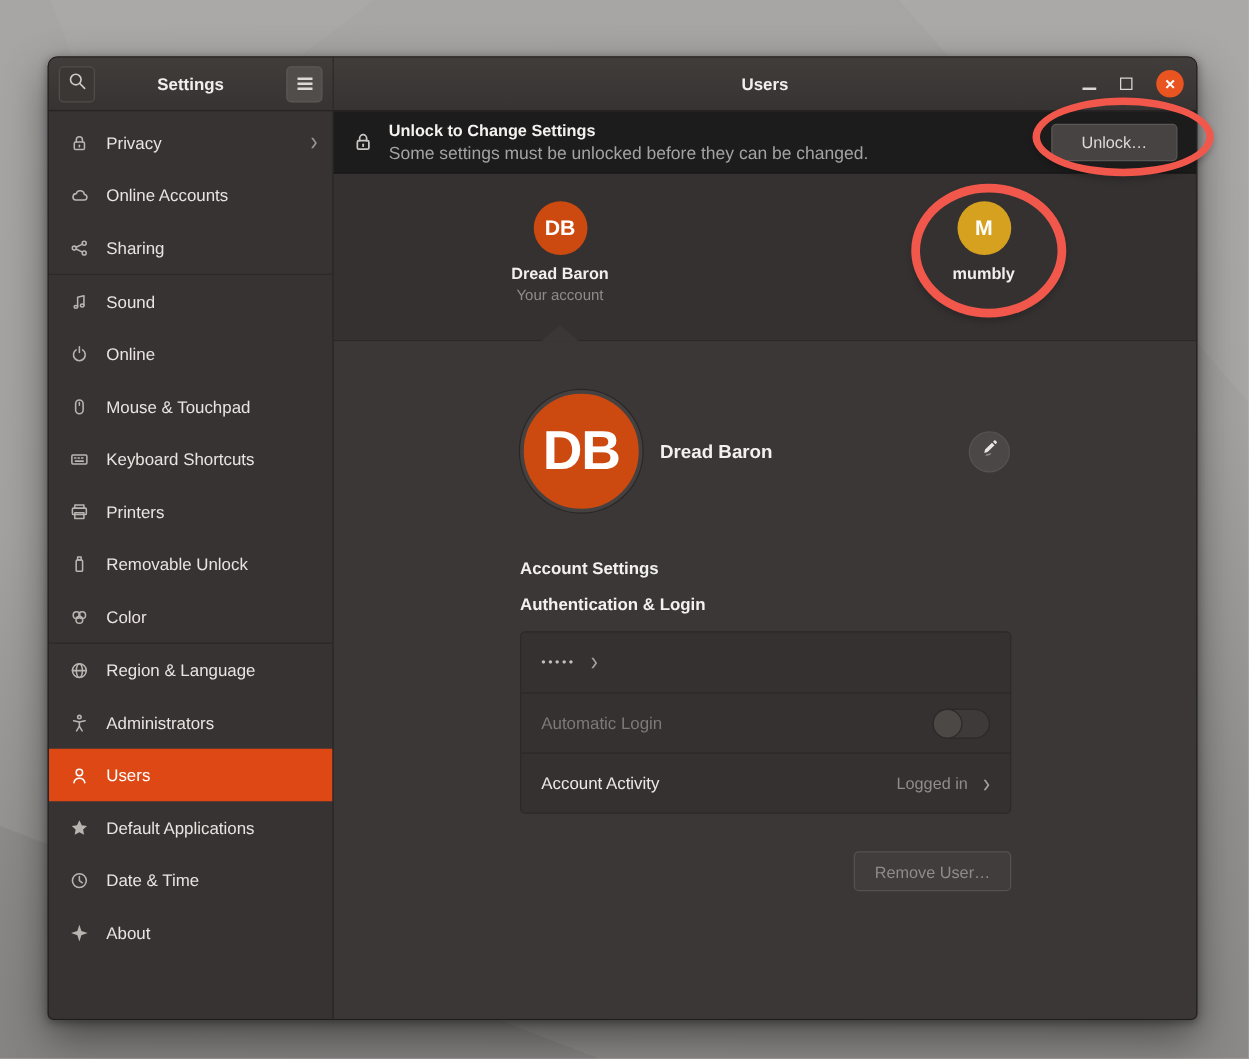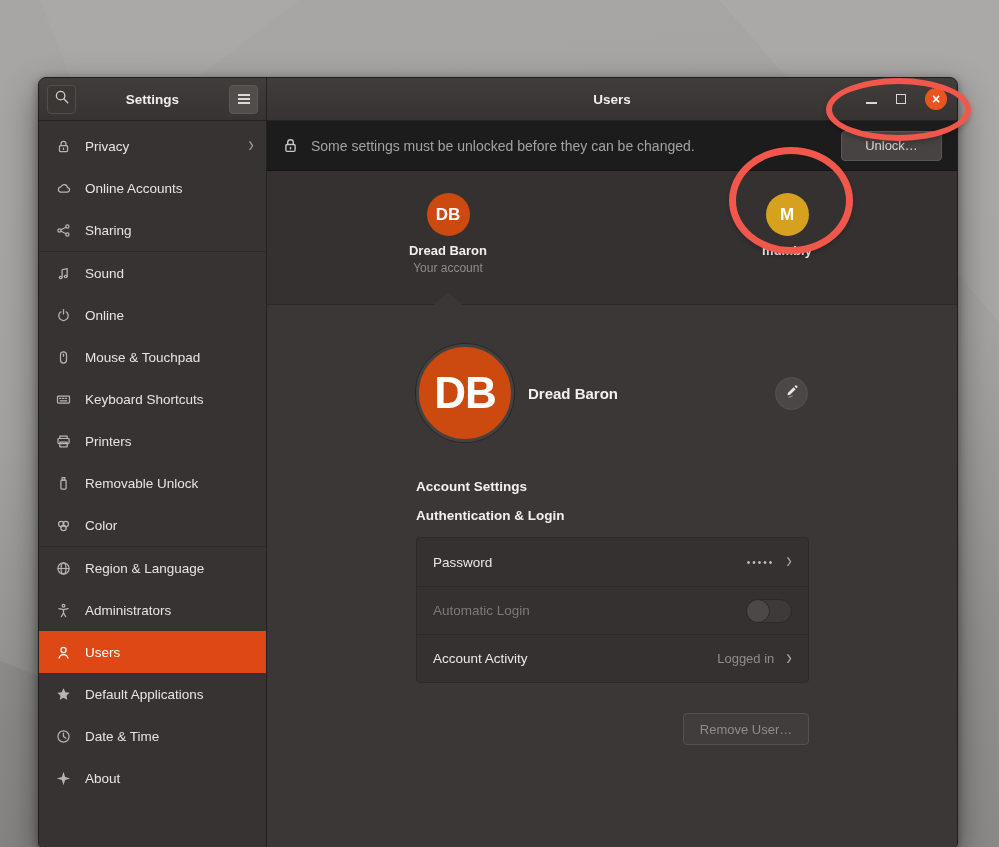--- a/index.html
+++ b/index.html
@@ -18,21 +18,20 @@
   .facet.f3 { left:0; top:0; width:999px; height:847px;
     background:rgba(255,255,255,0.035); clip-path:polygon(4% 0, 30% 0, 10% 18%); }
 
   .window {
     position:absolute; left:38px; top:45px; width:920px; height:771px;
     border-radius:8px 8px 5px 5px; overflow:hidden;
     display:flex;
     box-shadow:0 14px 34px rgba(0,0,0,0.45), 0 2px 8px rgba(0,0,0,0.35);
     border:1px solid #201d1c;
     background:#3a3737;
-    margin-top:32px;
   }
 
   
   .sidebar { width:228px; background:#373332; display:flex; flex-direction:column; border-right:1px solid #242120; }
   .sb-header {
     height:43px; flex:0 0 43px; display:flex; align-items:center;
     padding:0 8px; background:linear-gradient(#413d3b,#373332);
     border-bottom:1px solid #262322;
   }
   .sb-title { flex:1; text-align:center; font-weight:bold; font-size:13.5px; color:#f1efed; }
@@ -364,20 +363,21 @@
 
     <div class="banner">
       <span class="b-lock">
           <svg class="gic" width="17" height="17" viewBox="0 0 14 14" style="stroke:#c9c6c3">
             <rect x="3.2" y="6.2" width="7.6" height="5.6" rx="1"></rect>
             <path d="M4.7 6.2V4.6a2.3 2.3 0 0 1 4.6 0v1.6"></path>
             <line x1="7" y1="8.6" x2="7" y2="9.8"></line>
           </svg>
         </span>
       <div class="b-text">
+        <div class="b-title">Unlock to Change Settings</div>
         <div class="b-sub">Some settings must be unlocked before they can be changed.</div>
       </div>
       <button class="unlock-btn">Unlock…</button>
     </div>
 
     <div class="carousel">
       <div class="chip" style="left:111px;">
         <div class="c-avatar" style="background:var(--avatar-db);">
           <span>DB</span>
         </div>
@@ -407,21 +407,20 @@
                   <path fill="#8f8b88" d="M4.6 11.6l4-1-1 1.6-3.6.6z"></path>
                 </svg></span>
           </div>
         </div>
 
         <div class="sec-heading">Account Settings</div>
 
         <div class="sec-heading">Authentication &amp; Login</div>
         <div class="card auth-card">
           <div class="list-row">
-            <span class="lr-label">Password</span>
             <span class="lr-value dots">•••••</span>
             <span class="lr-chev">›</span>
           </div>
           <div class="list-row">
             <span class="lr-label dim">Automatic Login</span>
             <div class="toggle off">
                 <div class="knob"></div>
               </div>
           </div>
           <div class="list-row">

